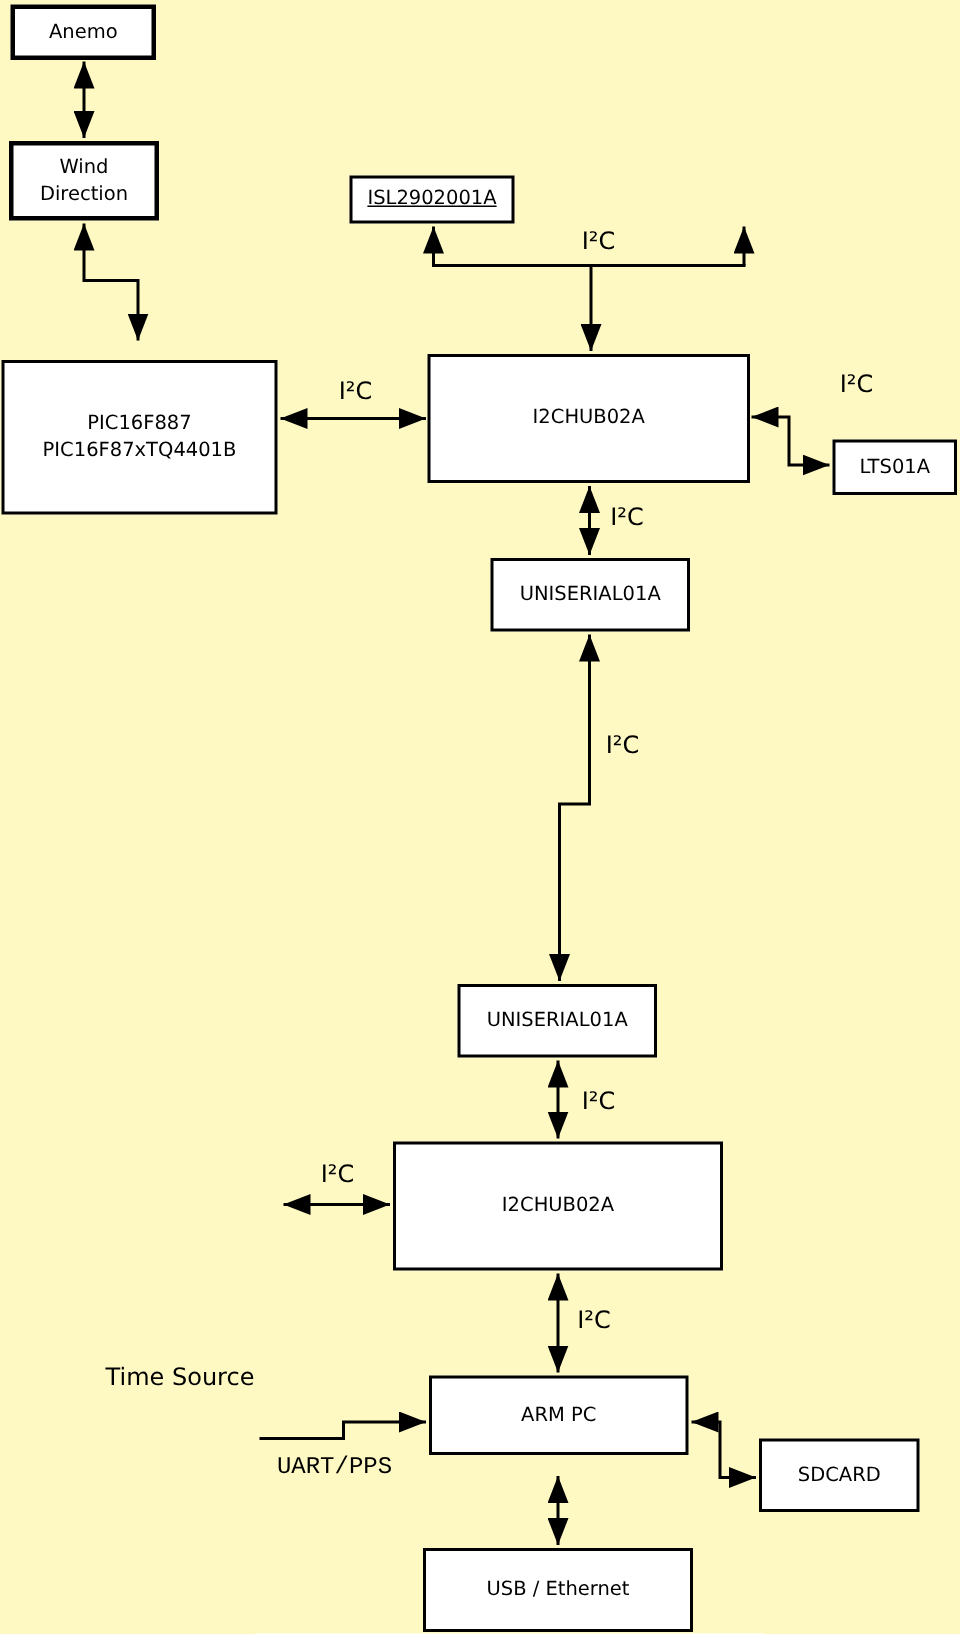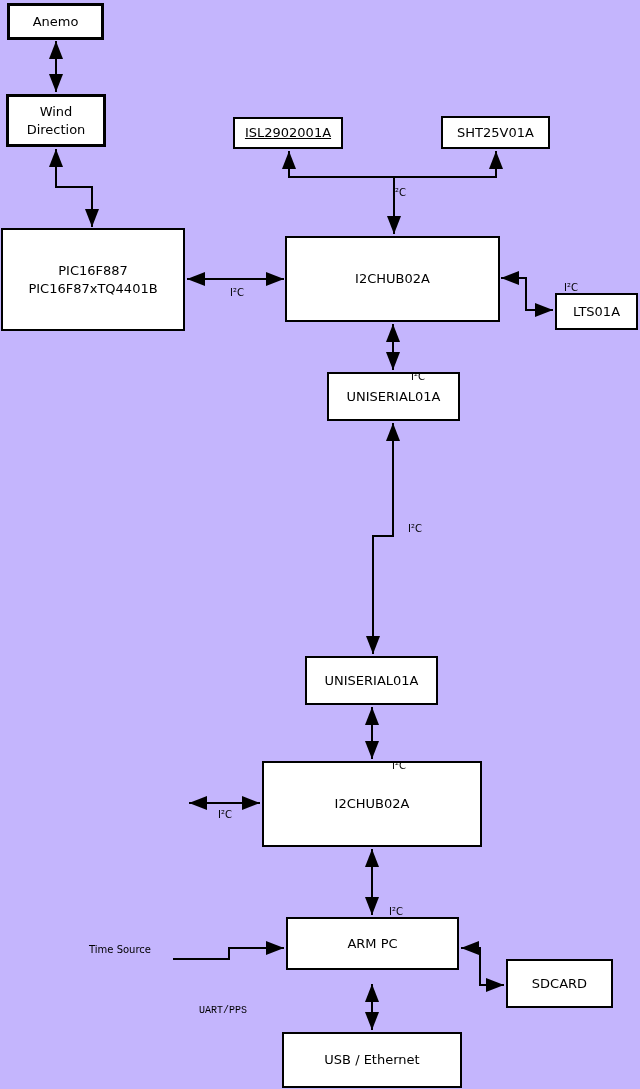--- a/index.html
+++ b/index.html
@@ -4,21 +4,21 @@
 <style>
   html, body {
     margin: 0;
     padding: 0;
     background: #ffffff;
   }
   #canvas {
     position: relative;
     width: 640px;
     height: 1089px;
-    background: #c4b5fd;
+    background: #fef9c3;
     font-family: "DejaVu Sans", sans-serif;
     color: #000000;
     overflow: hidden;
   }
   #wires {
     position: absolute;
     left: 0;
     top: 0;
     width: 640px;
     height: 1089px;
@@ -34,26 +34,25 @@
     justify-content: center;
     text-align: center;
     font-size: 13px;
     line-height: 18px;
     white-space: pre-line;
     z-index: 1;
   }
   .box.thick { border-width: 3px; }
   .edge-label {
     position: absolute;
-    font-size: 10px;
+    font-size: 16px;
     line-height: 15px;
     white-space: nowrap;
     transform: translateX(-50%);
     z-index: 2;
-    margin-top: 32px;
   }
 </style>
 </head>
 <body>
 
 <div id="canvas">
 
   <svg id="wires" viewBox="0 0 640 1089" xmlns="http://www.w3.org/2000/svg">
     <defs>
       <marker id="ah" viewBox="0 0 9 7" refX="9" refY="3.5" markerWidth="9" markerHeight="7" orient="auto-start-reverse">
@@ -78,26 +77,25 @@
       <path d="M461,948 L480,948 L480,985 L504,985" marker-start="url(#ah)" marker-end="url(#ah)"></path>
       <path d="M372,984 L372,1030" marker-start="url(#ah)" marker-end="url(#ah)"></path>
     </g>
   </svg>
 
   <div class="box thick" style="left:7px;  top:3px;   width:97px;  height:37px;">Anemo</div>
 
   <div class="box thick" style="left:6px;  top:94px;  width:100px; height:53px;">Wind
 Direction</div>
 
-  <div class="box" style="left:1px;  top:228px; width:184px; height:103px;">PIC16F887
+  <div class="box" style="left:1px;  top:240px; width:184px; height:103px;">PIC16F887
 PIC16F87xTQ4401B</div>
 
   <div class="box" style="left:233px; top:117px; width:110px; height:32px;text-decoration:underline;">ISL2902001A</div>
 
-  <div class="box" style="left:441px; top:116px; width:109px; height:33px;">SHT25V01A</div>
 
   <div class="box" style="left:285px; top:236px; width:215px; height:86px;">I2CHUB02A</div>
 
   <div class="box" style="left:555px; top:293px; width:83px;  height:37px;text-align:right;">LTS01A</div>
 
   <div class="box" style="left:327px; top:372px; width:133px; height:49px;">UNISERIAL01A</div>
 
   <div class="box" style="left:305px; top:656px; width:133px; height:49px;">UNISERIAL01A</div>
 
   <div class="box" style="left:262px; top:761px; width:220px; height:86px;">I2CHUB02A</div>

